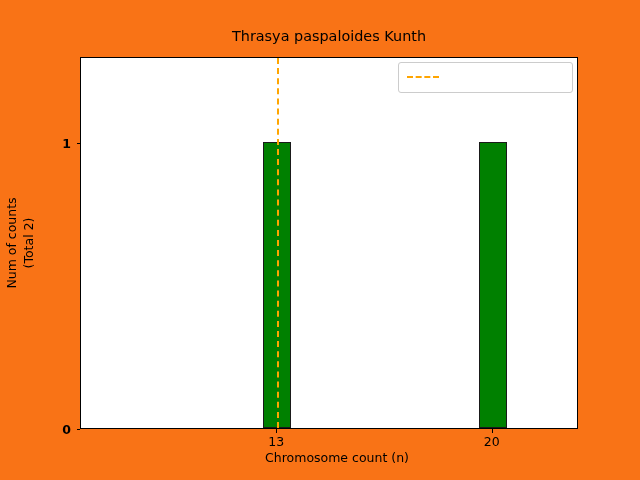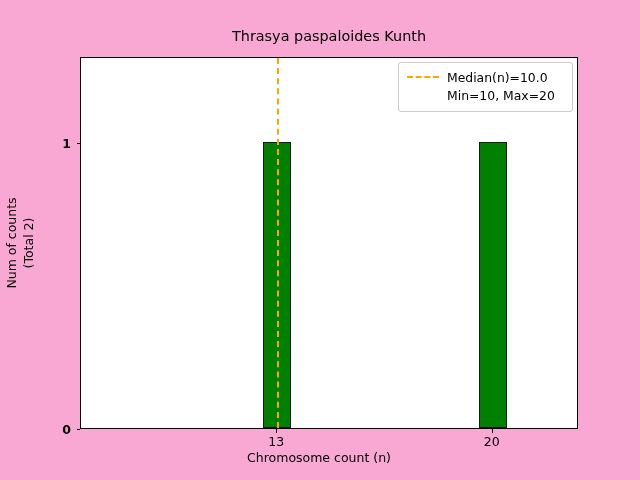--- a/index.html
+++ b/index.html
@@ -4,21 +4,21 @@
 <style>
   html, body {
     margin: 0;
     padding: 0;
     background: #ffffff;
   }
   #figure {
     position: relative;
     width: 640px;
     height: 480px;
-    background: #f9a8d4;
+    background: #f97316;
     font-family: "DejaVu Sans", sans-serif;
     overflow: hidden;
   }
 
   
   #chart-title {
     position: absolute;
     left: 80px;
     top: 28px;
     width: 498px;
@@ -88,21 +88,21 @@
     font-size: 12.5px;
     font-weight: bold;
     color: #000000;
     white-space: nowrap;
     text-align: right;
   }
 
   
   #xlabel {
     position: absolute;
-    left: 70px;
+    left: 88px;
     top: 450px;
     width: 498px;
     text-align: center;
     font-size: 12.5px;
     color: #000000;
     white-space: nowrap;
   }
   #ylabel-wrap {
     position: absolute;
     left: 0px;
@@ -193,20 +193,16 @@
   <div id="ylabel-wrap">
     <div id="ylabel">
       <span class="yl-line">Num of counts</span>
       <span class="yl-line">(Total 2)</span>
     </div>
   </div>
 
   <div id="legend">
     <div id="legend-row">
       <div id="legend-swatch"></div>
-      <div id="legend-text">
-        <span>Median(n)=10.0</span>
-        <span>Min=10, Max=20</span>
-      </div>
     </div>
   </div>
 
 </div>
 
 </body></html>

